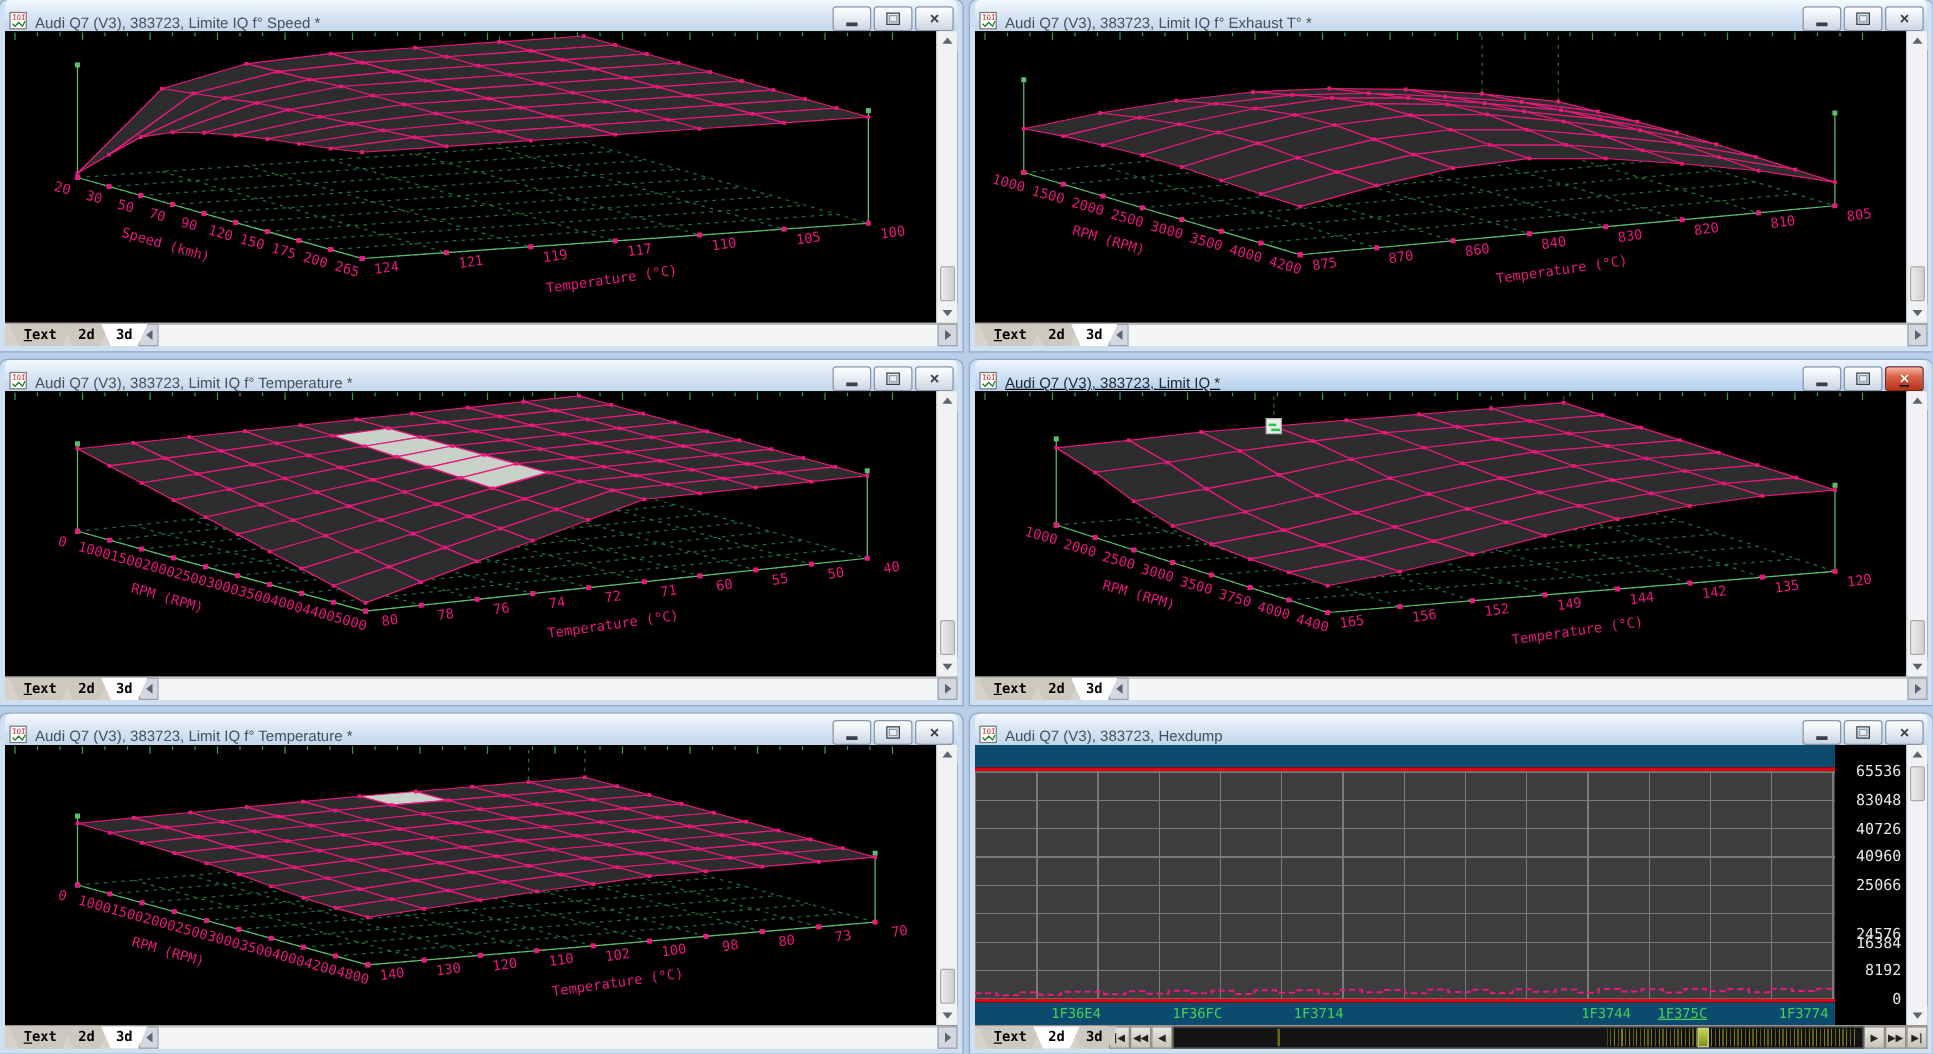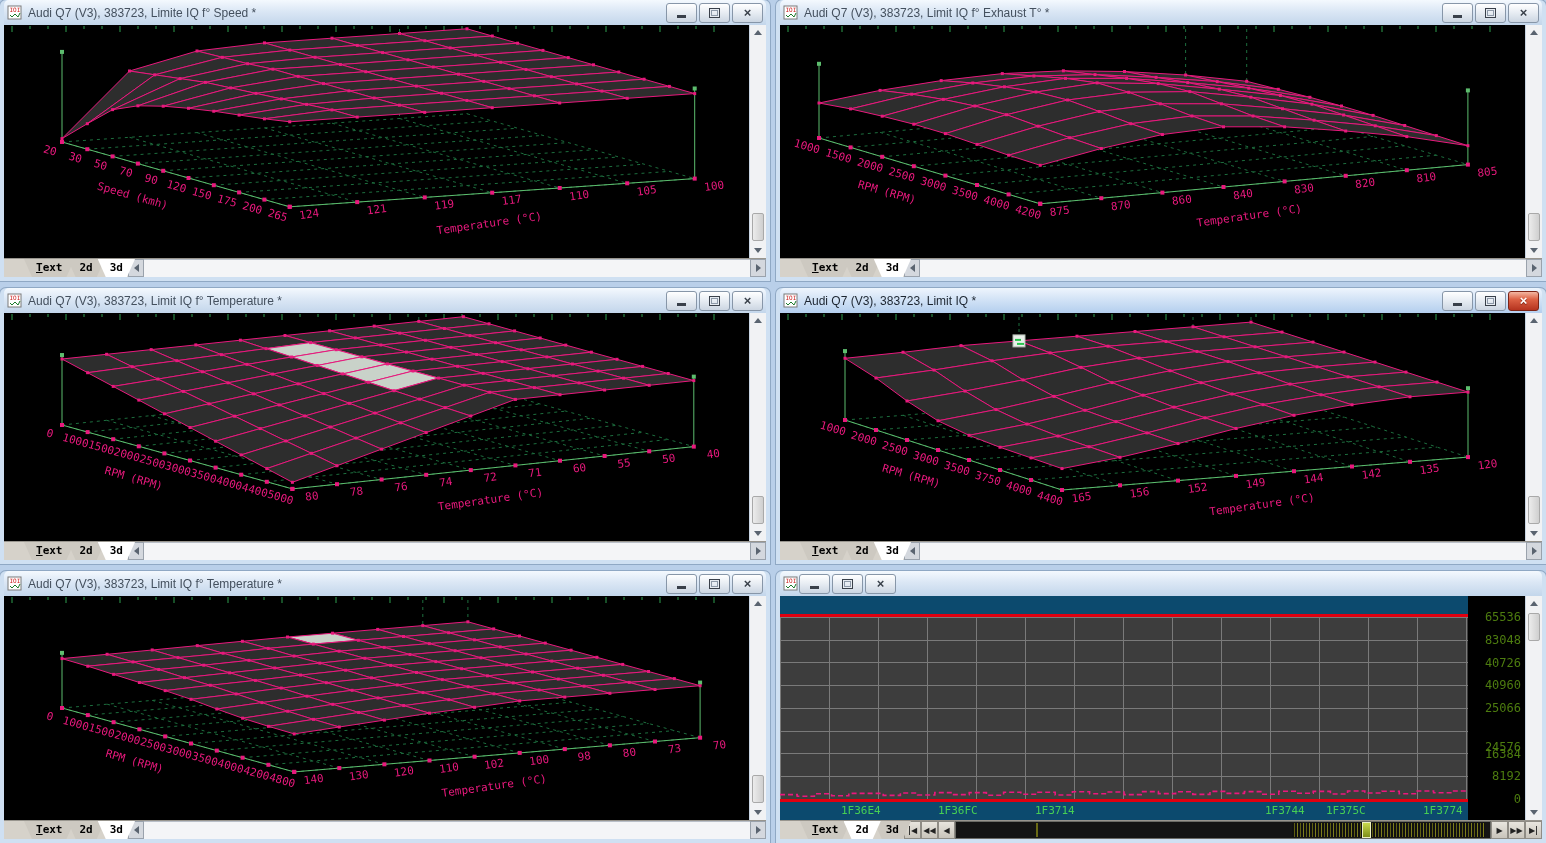--- a/index.html
+++ b/index.html
@@ -1,23 +1,23 @@
 <!DOCTYPE html>
 <html><head>
 <meta charset="utf-8">
 <style>
   html,body{margin:0;padding:0}
   body{width:1546px;height:843px;position:relative;background:#b9cfe9;overflow:hidden;
        font-family:"Liberation Sans",sans-serif;}
   
   .win{position:absolute;box-sizing:border-box;padding:0 4px 4px;background:#cfe0f2;
        border-radius:6px 6px 0 0;box-shadow:0 0 0 1px #8fa8c4;}
-  .titlebar{height:25px;display:flex;align-items:center;padding:0 3px;
+  .titlebar{height:25px;display:flex;align-items:flex-end;padding:0 3px;
             background:linear-gradient(#f4f9fe,#dbe7f5 45%,#c3d6eb);border-radius:5px 5px 0 0;}
-  .win.active .titlebar{background:linear-gradient(#eef5fd,#d3e3f6 45%,#b4cfee);}
+  .win.active .titlebar{background:linear-gradient(#eef5fd,#d3e3f6 45%,#b4cfee);text-decoration:underline;}
   .wtitle{font-size:12px;color:#44505e;margin-left:5px;flex:1;white-space:nowrap;overflow:hidden;}
   .win.active .wtitle{color:#1c2530;}
   .wicon{width:16px;height:16px;flex:0 0 16px;}
   .wbtns{display:flex;gap:2px;}
   .wbtn{width:29px;height:18px;border:1px solid #8796a8;border-radius:3px;cursor:default;
         background:linear-gradient(#ffffff,#e9eef4 45%,#ccd6e2);
         display:flex;align-items:center;justify-content:center;}
   .glyph-min{width:9px;height:3px;background:#39404a;margin-top:8px;}
   .glyph-max{width:9px;height:8px;border:1px solid #39404a;box-shadow:inset 0 0 0 1px #e6ebf1,inset 0 0 0 2px #8d99a8;}
   .glyph-x{font-size:13px;font-weight:bold;color:#39404a;line-height:1;margin-top:-1px;}
@@ -34,21 +34,21 @@
   .vthumb{position:absolute;left:2px;right:2px;height:26px;bottom:17px;border:1px solid #a9a9a9;border-radius:2px;
           background:linear-gradient(90deg,#ececec,#cfcfcf);}
   .tri{width:0;height:0;border:4px solid transparent;}
   .tri.up{border-bottom:5px solid #5a6470;margin-top:-4px;}
   .tri.down{border-top:5px solid #5a6470;margin-bottom:-4px;}
   .tri.left{border-right:5px solid #5a6470;margin-left:-4px;}
   .tri.right{border-left:5px solid #5a6470;margin-right:-4px;}
   
   .bottombar{height:19px;background:#d6d2ca;border-top:1px solid #98958e;box-sizing:border-box;
              display:flex;align-items:stretch;}
-  .tabs{display:flex;padding-left:20px;}
+  .tabs{display:flex;padding-left:3px;}
   .tab{position:relative;display:inline-block;padding:2px 12px 0;margin-right:-7px;
        clip-path:polygon(0 0,100% 0,calc(100% - 8px) 100%,8px 100%);
        background:#cdc9c1;color:#000;font:bold 11px "DejaVu Sans Mono",monospace;text-align:center;}
   .tab.active{background:#ffffff;z-index:2;}
   .tab.u1::first-letter{text-decoration:underline;}
   .harrow{width:16px;border:1px solid #9aa2ac;background:#d4d8de;display:flex;align-items:center;justify-content:center;box-sizing:border-box;}
   .htrack{flex:1;background:#f4f5f7;border-top:1px solid #b9bfc8;box-sizing:border-box;}
   .navbtn{width:17px;border:1px solid #8f8c85;background:linear-gradient(#e8e5de,#c8c4bb);box-sizing:border-box;
           display:flex;align-items:center;justify-content:center;font:bold 8px "DejaVu Sans",sans-serif;color:#222;}
   
@@ -56,21 +56,21 @@
   .hexcontent{width:688px;display:flex;flex-direction:column;}
   .band{height:18px;background:#0c4a6e;}
   .redline{height:3px;background:#e00010;}
   .hexgrid{flex:1;position:relative;background:#3d3d3d;
      background-image:repeating-linear-gradient(90deg,#7a7a7a 0 1px,transparent 1px 49px),
                       repeating-linear-gradient(180deg,#7a7a7a 0 1px,transparent 1px 22.7px);}
   .trace{position:absolute;left:0;bottom:0;width:100%;height:12px;}
   .band.addr{position:relative;}
   .band.addr span{position:absolute;top:2px;font:11px "DejaVu Sans Mono",monospace;color:#46cf54;}
   .ylabels{flex:1;position:relative;background:#000;}
-  .ylabels span{position:absolute;right:4px;font:12px "DejaVu Sans Mono",monospace;color:#4d7c0f;}
+  .ylabels span{position:absolute;right:4px;font:12px "DejaVu Sans Mono",monospace;color:#e5e5e5;}
   
   .minimap{flex:1;position:relative;background:#141414;border:1px solid #6b6b66;box-sizing:border-box;overflow:hidden;}
   .mm-line{position:absolute;top:1px;bottom:1px;left:15%;width:2px;background:#6a6a15;}
   .mm-cluster{position:absolute;top:1px;bottom:1px;left:63%;right:1%;
       background:repeating-linear-gradient(90deg,#101010 0 2px,#5f5f12 2px 3px,#101010 3px 5px,#7d7d1c 5px 6px);}
   .mm-marker{position:absolute;top:0;bottom:0;left:76%;width:9px;background:linear-gradient(#c9d94d,#7e8f18);
       border:1px solid #ecf0c0;box-sizing:border-box;}
 </style>
 </head>
 <body>
@@ -1558,20 +1558,21 @@
   </div>
 </div>
 
 <div class="win" style="left:776px;top:571px;width:770px;height:272px">
   <div class="titlebar">
     <span class="wicon"><svg width="16" height="16">
           <rect x="1" y="1" width="13" height="13" fill="#fff" stroke="#7a7a7a"></rect>
           <text x="2.5" y="7" font-size="6" fill="#cc2222" font-family="DejaVu Sans Mono,monospace">IOI</text>
           <path d="M3 10 L5 12 L8 9 L11 12 L13 8" stroke="#1a7a2a" fill="none"></path>
         </svg></span>
+    <span class="wtitle">Audi Q7 (V3), 383723, Hexdump</span>
     <span class="wbtns">
       <span class="wbtn">
           <span class="glyph-min"></span>
         </span>
       <span class="wbtn">
           <span class="glyph-max"></span>
         </span>
       <span class="wbtn">
           <span class="glyph-x">×</span>
         </span>
@@ -1587,21 +1588,21 @@
               <path d="M0 7.6 L0.0 7.6 L17.2 7.6 L17.2 9.2 L34.4 9.2 L34.4 6.8 L51.6 6.8 L51.6 8.8 L68.8 8.8 L68.8 6.4 L86.0 6.4 L86.0 6.4 L103.2 6.4 L103.2 8.4 L120.4 8.4 L120.4 6.0 L137.6 6.0 L137.6 8.0 L154.8 8.0 L154.8 5.6 L172.0 5.6 L172.0 7.6 L189.2 7.6 L189.2 5.6 L206.4 5.6 L206.4 8.2 L223.6 8.2 L223.6 5.2 L240.8 5.2 L240.8 7.2 L258.0 7.2 L258.0 5.2 L275.2 5.2 L275.2 8.0 L292.4 8.0 L292.4 4.8 L309.6 4.8 L309.6 6.8 L326.8 6.8 L326.8 5.0 L344.0 5.0 L344.0 7.6 L361.2 7.6 L361.2 4.6 L378.4 4.6 L378.4 6.6 L395.6 6.6 L395.6 4.8 L412.8 4.8 L412.8 7.4 L430.0 7.4 L430.0 4.4 L447.2 4.4 L447.2 6.4 L464.4 6.4 L464.4 4.6 L481.6 4.6 L481.6 7.2 L498.8 7.2 L498.8 4.2 L516.0 4.2 L516.0 6.2 L533.2 6.2 L533.2 4.4 L550.4 4.4 L550.4 7.0 L567.6 7.0 L567.6 4.0 L584.8 4.0 L584.8 6.0 L602.0 6.0 L602.0 4.2 L619.2 4.2 L619.2 6.8 L636.4 6.8 L636.4 4.0 L653.6 4.0 L653.6 5.8 L670.8 5.8 L670.8 4.0 L688.0 4.0" fill="none" stroke="#e8197d" stroke-width="1.6" stroke-dasharray="5 3"></path>
             </svg>
         </div>
         <div class="redline"></div>
         <div class="band addr" id="hexaddr">
             <span style="left: 61px;">1F36E4</span>
             <span style="left: 158px;">1F36FC</span>
             <span style="left: 255px;">1F3714</span>
             <span style="left: 352px; margin-top: 44px;">1F372C</span>
             <span style="left: 449px; margin-left: 36px;">1F3744</span>
-            <span style="left: 546px;">1F375C</span>
+            <span style="left: 546px; text-decoration: underline;">1F375C</span>
             <span style="left: 643px;">1F3774</span>
           </div>
       </div>
       <div class="ylabels" id="hexylabels">
           <span style="top: 14px;">65536</span>
           <span style="top: 36.75px;">83048</span>
           <span style="top: 59.5px;">40726</span>
           <span style="top: 82.25px;">40960</span>
           <span style="top: 105px;">25066</span>
           <span style="top: 127.75px; margin-top: 16px;">24576</span>

